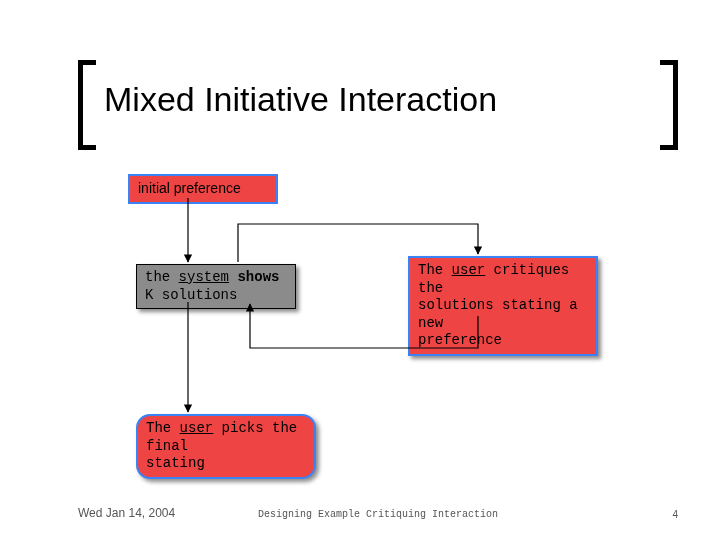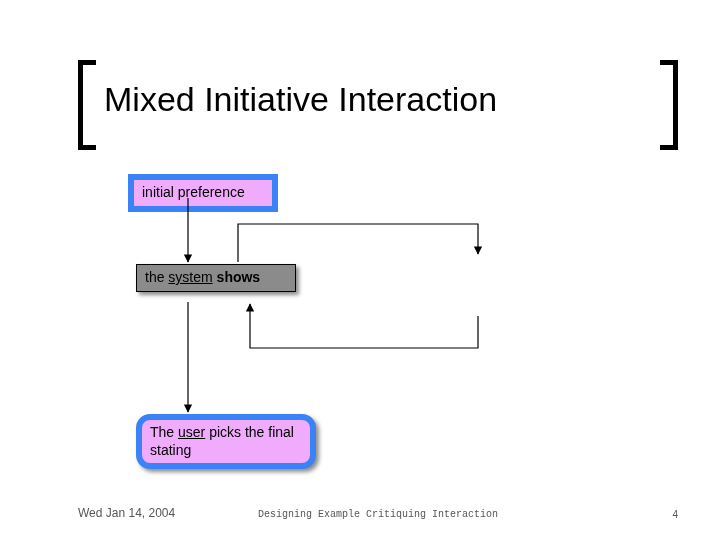--- a/index.html
+++ b/index.html
@@ -2,22 +2,22 @@
 <html><head>
 <meta charset="utf-8">
 <style>
   * { box-sizing: border-box; margin: 0; padding: 0; }
   html, body { width: 720px; height: 540px; background: #fff; font-family: Arial, Helvetica, sans-serif; position: relative; }
   .slide { position: relative; width: 720px; height: 540px; margin-left: 18px; }
   .bracket { position: absolute; width: 18px; height: 90px; }
   .bracket.left { left: 60px; top: 60px; border-left: 5px solid #000; border-top: 5px solid #000; border-bottom: 5px solid #000; }
   .bracket.right { right: 60px; top: 60px; border-right: 5px solid #000; border-top: 5px solid #000; border-bottom: 5px solid #000; }
   .title { position: absolute; left: 86px; top: 80px; font-size: 34px; font-weight: 400; color: #000; }
-  .box { position: absolute; border: 6px solid #3b82f6; background: #f0abfc; padding: 4px 8px; font-size: 14px; line-height: 1.25; }
-  .box.shadow { box-shadow: 3px 3px 4px rgba(0,0,0,0.45); }
+  .box { position: absolute; border: 2px solid #3b82f6; background: #ef4444; padding: 4px 8px; font-size: 14px; line-height: 1.25; }
+  .box.shadow { box-shadow: 3px 3px 4px rgba(0,0,0,0.45); font-family: Liberation Mono, monospace; }
   .box.dark { background: #8b8b8b; color: #000; border: 1px solid #000; }
   .box .u { text-decoration: underline; }
   .box .b { font-weight: bold; }
   .footer-left { position: absolute; left: 60px; bottom: 20px; font-size: 12px; color: #555; }
   .footer-center { position: absolute; left: 0; right: 0; bottom: 20px; text-align: center; font-size: 10px; color: #555; font-family: Liberation Mono, monospace; }
   .footer-right { position: absolute; right: 60px; bottom: 20px; font-size: 10px; color: #555; }
   svg.arrows { position: absolute; left: 0; top: 0; width: 720px; height: 540px; pointer-events: none; }
 </style>
 </head>
 <body>
@@ -29,22 +29,30 @@
   <div class="title">Mixed Initiative Interaction</div>
 
   <div class="box" style="left:110px; top:174px; width:150px;">
     <span>initial preference</span>
   </div>
 
   <div class="box dark shadow" style="left:118px; top:264px; width:160px;">
     <div>
       <span>the </span><span class="u">system</span><span class="b"> shows</span>
     </div>
+    <div>K solutions</div>
   </div>
 
+  <div class="box shadow" style="left:390px; top:256px; width:190px;">
+    <div>
+      <span>The </span><span class="u">user</span><span> critiques the</span>
+    </div>
+    <div>solutions stating a new</div>
+    <div>preference</div>
+  </div>
 
   <div class="box shadow" style="left:118px; top:414px; width:180px;border-radius:14px;">
     <div>
       <span>The </span><span class="u">user</span><span> picks the final</span>
     </div>
     <div>stating</div>
   </div>
 
   <svg class="arrows">
     <defs>

